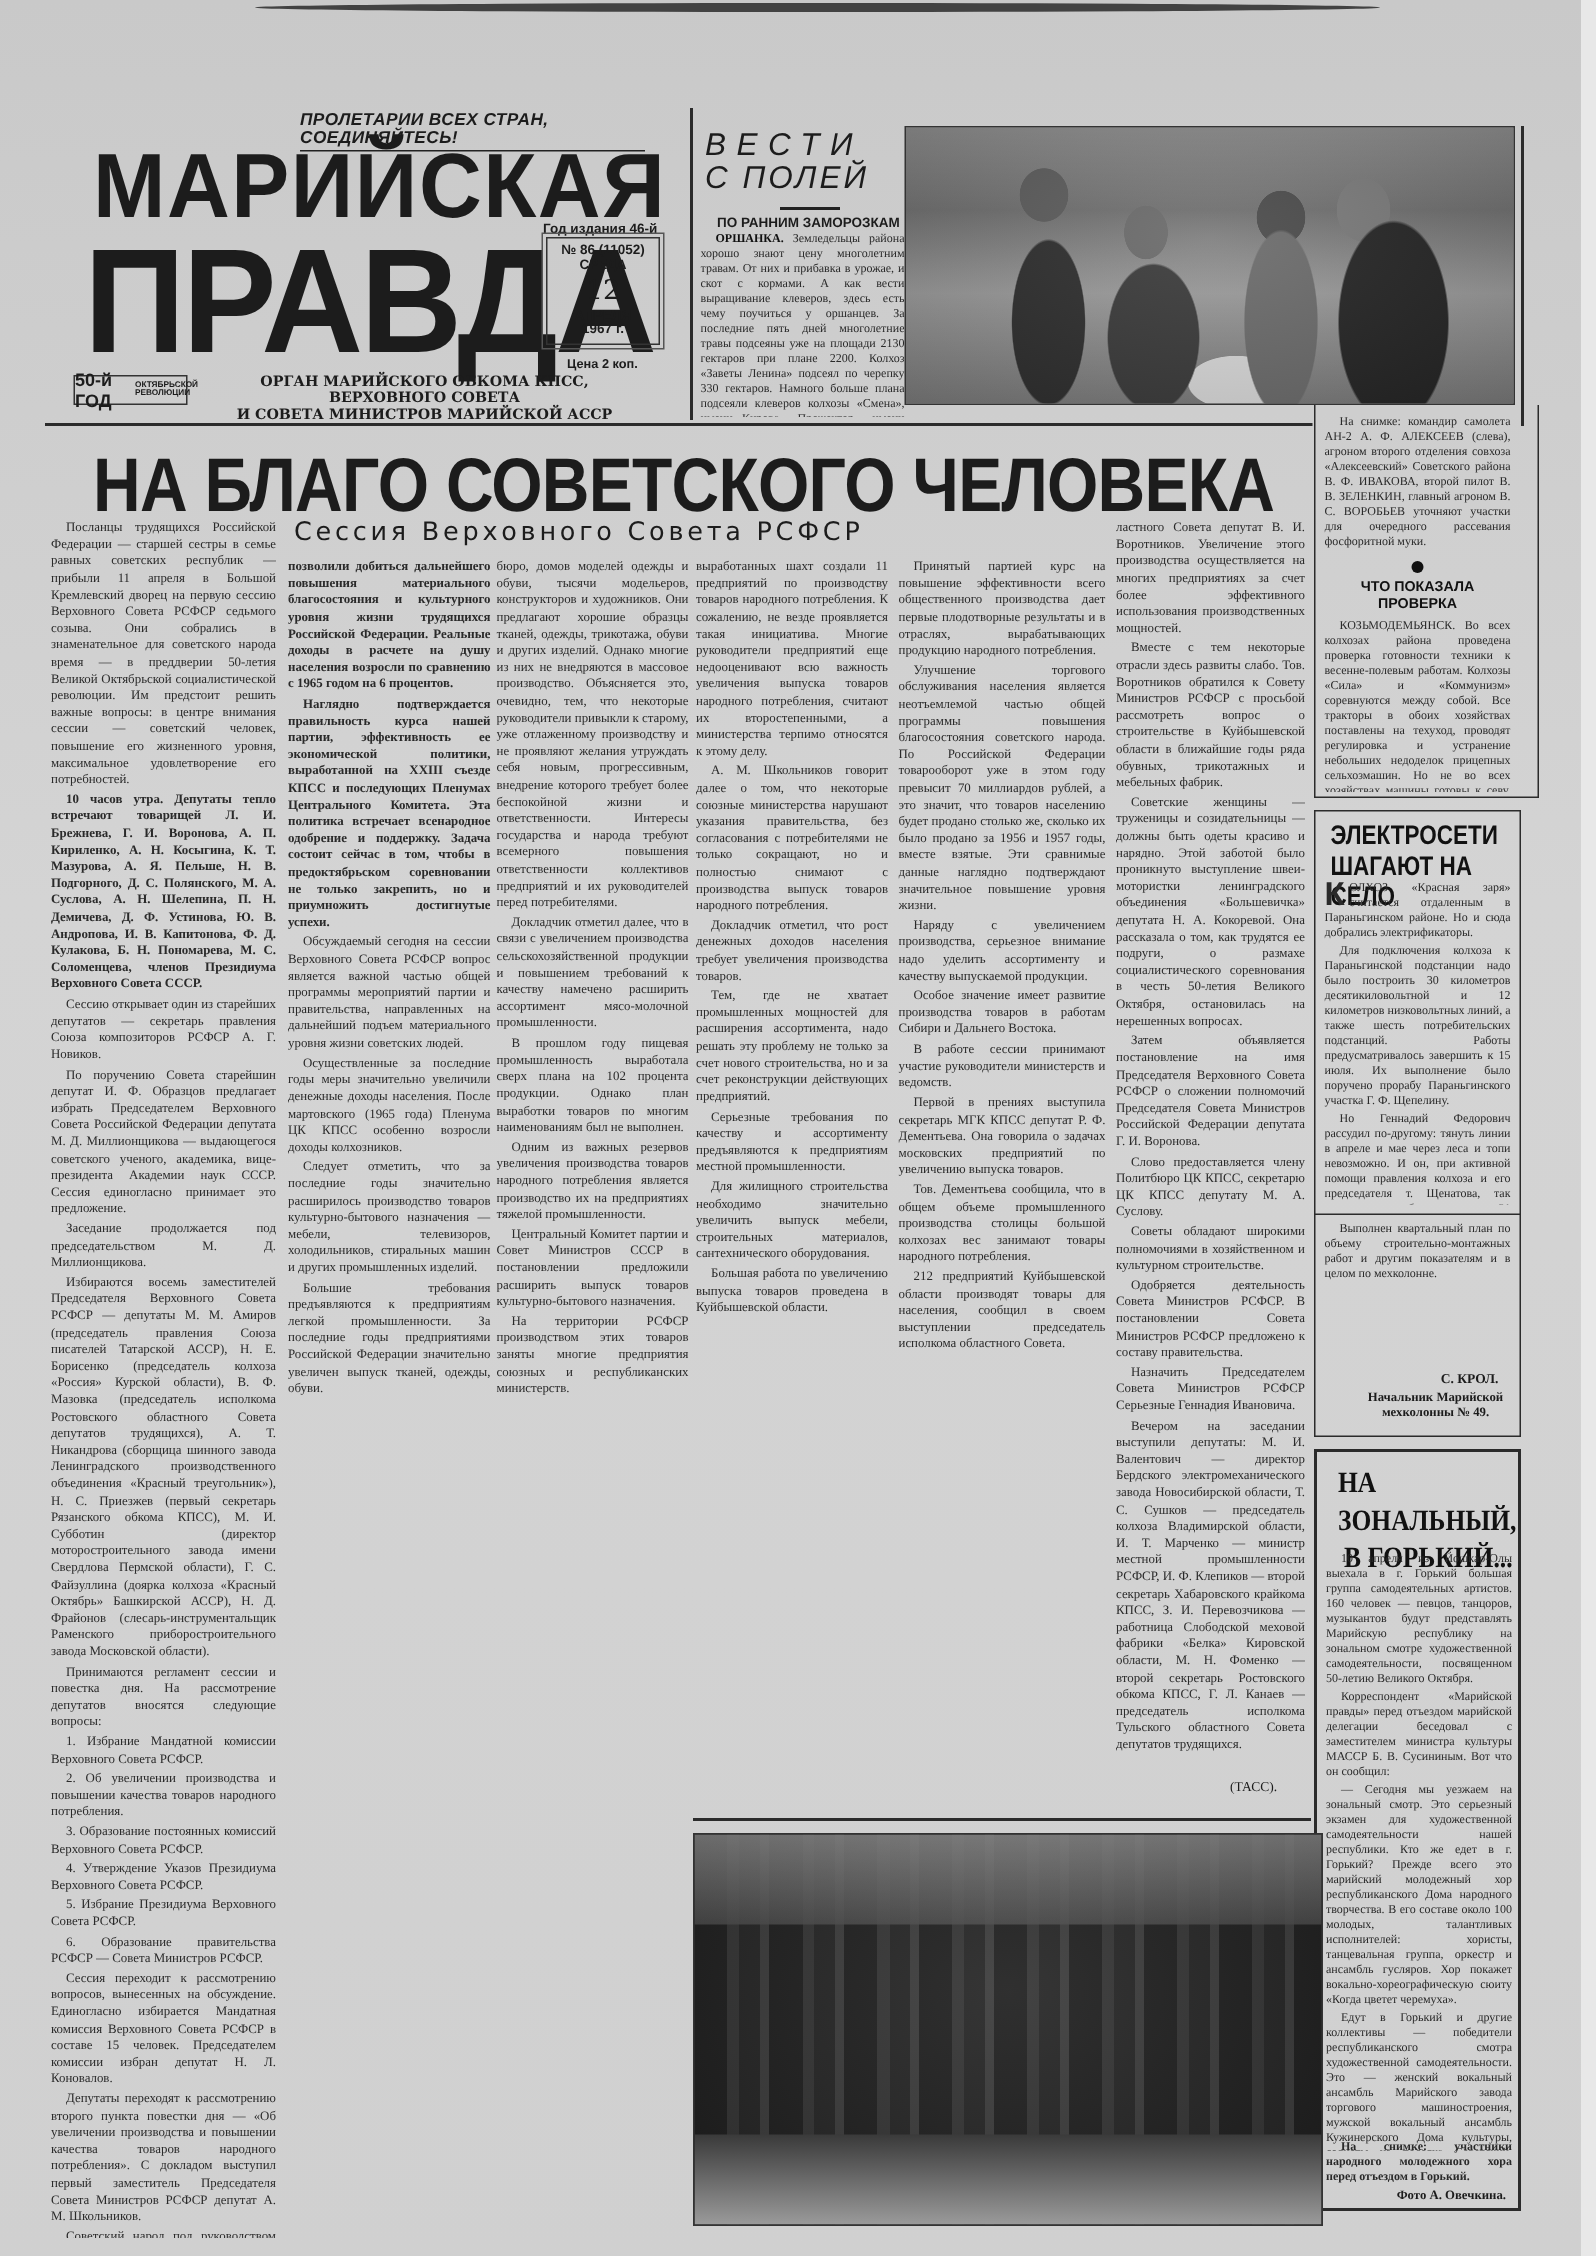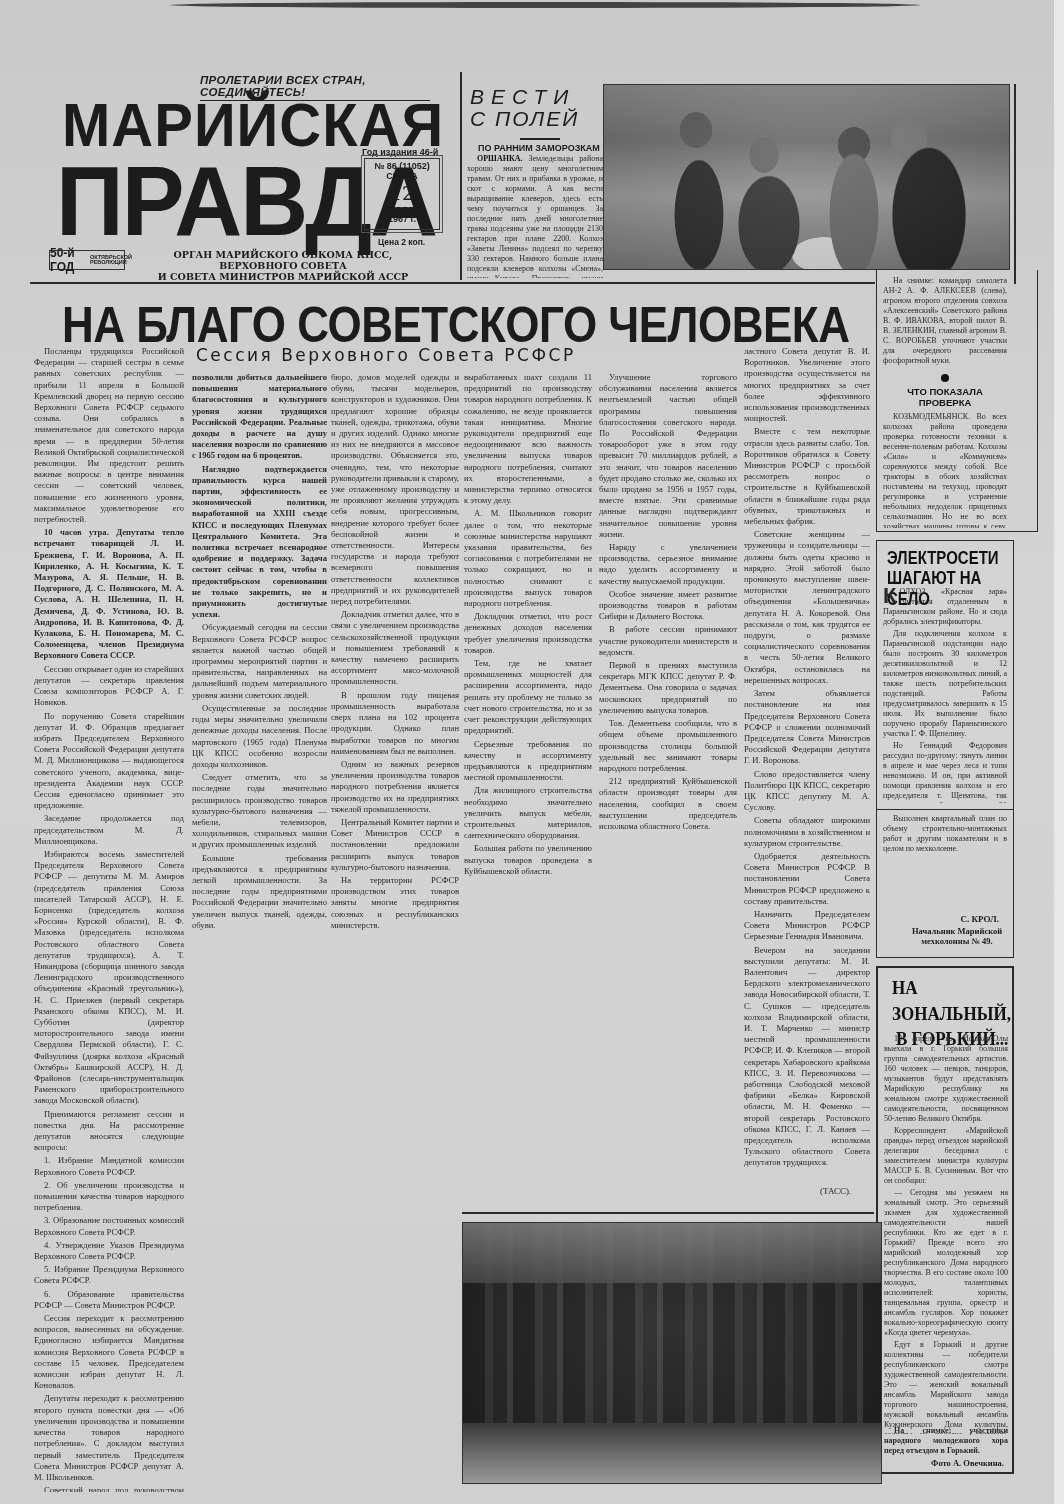--- a/index.html
+++ b/index.html
@@ -114,21 +114,21 @@
     <p><b>ОРШАНКА.</b> <span>Земледельцы района хорошо знают цену многолетним травам. От них и прибавка в урожае, и скот с кормами. А как вести выращивание клеверов, здесь есть чему поучиться у оршанцев. За последние пять дней многолетние травы подсеяны уже на площади 2130 гектаров при плане 2200. Колхоз «Заветы Ленина» подсеял по черепку 330 гектаров. Намного больше плана подсеяли клеверов колхозы «Смена», имени Кирова, «Прожектор», имени Крупской, «Чирки» и «Победа».</span></p>
   </div>
 
   <div class="photo photo1" title="Экипаж самолета и агрономы у мешка с удобрением">
       <div class="photo-tint"></div>
     </div>
   <div class="vline" style="left:1014px;top:84px;height:200px;"></div>
 
   <div class="hline" style="left:30px;top:282px;width:845px;"></div>
 
-  <div class="box" style="left:876px;top:270px;width:162px;height:262px;border-top:none;">
+  <div class="box" style="left:876px;top:270px;width:150px;height:262px;border-top:none;">
     <div class="col" style="left:6px;top:6px;width:124px;height:90px;font-size:8px;line-height:10px;">
       <p>На снимке: командир самолета АН-2 А. Ф. АЛЕКСЕЕВ (слева), агроном второго отделения совхоза «Алексеевский» Советского района В. Ф. ИВАКОВА, второй пилот В. В. ЗЕЛЕНКИН, главный агроном В. С. ВОРОБЬЕВ уточняют участки для очередного рассевания фосфоритной муки.</p>
 
     </div>
     <div class="bullet" style="left:64px;top:104px;"></div>
     <div class="abs boxhead center" style="left:6px;top:116px;width:124px;font-size:9.5px;line-height:11px;">ЧТО ПОКАЗАЛА ПРОВЕРКА</div>
     <div class="col" style="left:6px;top:142px;width:124px;height:116px;font-size:8px;line-height:10px;">
       <p>КОЗЬМОДЕМЬЯНСК. Во всех колхозах района проведена проверка готовности техники к весенне-полевым работам. Колхозы «Сила» и «Коммунизм» соревнуются между собой. Все тракторы в обоих хозяйствах поставлены на техуход, проводят регулировка и устранение небольших недоделок прицепных сельхозмашин. Но не во всех хозяйствах машины готовы к севу. Так, в колхозе «Маяк» у сеялок нет семяпроводов, неисправны катушки высевающих аппаратов.</p>
     </div>
   </div>
@@ -213,26 +213,27 @@
     <p style="text-indent:0;">выработанных шахт создали 11 предприятий по производству товаров народного потребления. К сожалению, не везде проявляется такая инициатива. Многие руководители предприятий еще недооценивают всю важность увеличения выпуска товаров народного потребления, считают их второстепенными, а министерства терпимо относятся к этому делу.</p>
     <p>А. М. Школьников говорит далее о том, что некоторые союзные министерства нарушают указания правительства, без согласования с потребителями не только сокращают, но и полностью снимают с производства выпуск товаров народного потребления.</p>
     <p>Докладчик отметил, что рост денежных доходов населения требует увеличения производства товаров.</p>
     <p>Тем, где не хватает промышленных мощностей для расширения ассортимента, надо решать эту проблему не только за счет нового строительства, но и за счет реконструкции действующих предприятий.</p>
     <p>Серьезные требования по качеству и ассортименту предъявляются к предприятиям местной промышленности.</p>
     <p>Для жилищного строительства необходимо значительно увеличить выпуск мебели, строительных материалов, сантехнического оборудования.</p>
     <p>Большая работа по увеличению выпуска товаров проведена в Куйбышевской области.</p>
   </div>
 
   <div class="col" style="left:599px;top:372px;width:138px;height:850px;">
+    <p>Принятый партией курс на повышение эффективности всего общественного производства дает первые плодотворные результаты и в отраслях, вырабатывающих продукцию народного потребления.</p>
     <p>Улучшение торгового обслуживания населения является неотъемлемой частью общей программы повышения благосостояния советского народа. По Российской Федерации товарооборот уже в этом году превысит 70 миллиардов рублей, а это значит, что товаров населению будет продано столько же, сколько их было продано за 1956 и 1957 годы, вместе взятые. Эти сравнимые данные наглядно подтверждают значительное повышение уровня жизни.</p>
     <p>Наряду с увеличением производства, серьезное внимание надо уделить ассортименту и качеству выпускаемой продукции.</p>
     <p>Особое значение имеет развитие производства товаров в работам Сибири и Дальнего Востока.</p>
     <p>В работе сессии принимают участие руководители министерств и ведомств.</p>
     <p>Первой в прениях выступила секретарь МГК КПСС депутат Р. Ф. Дементьева. Она говорила о задачах московских предприятий по увеличению выпуска товаров.</p>
-    <p>Тов. Дементьева сообщила, что в общем объеме промышленного производства столицы большой удельный вес занимают товары народного потребления.</p>
+    <p>Тов. Дементьева сообщила, что в общем объеме промышленного производства столицы большой колхозах вес занимают товары народного потребления.</p>
     <p>212 предприятий Куйбышевской области производят товары для населения, сообщил в своем выступлении председатель исполкома областного Совета.</p>
   </div>
 
   <div class="col" style="left:744px;top:346px;width:126px;height:835px;">
     <p style="text-indent:0;">ластного Совета депутат В. И. Воротников. Увеличение этого производства осуществляется на многих предприятиях за счет более эффективного использования производственных мощностей.</p>
     <p>Вместе с тем некоторые отрасли здесь развиты слабо. Тов. Воротников обратился к Совету Министров РСФСР с просьбой рассмотреть вопрос о строительстве в Куйбышевской области в ближайшие годы ряда обувных, трикотажных и мебельных фабрик.</p>
     <p>Советские женщины — труженицы и созидательницы — должны быть одеты красиво и нарядно. Этой заботой было проникнуто выступление швеи-мотористки ленинградского объединения «Большевичка» депутата Н. А. Кокоревой. Она рассказала о том, как трудятся ее подруги, о размахе социалистического соревнования в честь 50-летия Великого Октября, остановилась на нерешенных вопросах.</p>
     <p>Затем объявляется постановление на имя Председателя Верховного Совета РСФСР о сложении полномочий Председателя Совета Министров Российской Федерации депутата Г. И. Воронова.</p>
     <p>Слово предоставляется члену Политбюро ЦК КПСС, секретарю ЦК КПСС депутату М. А. Суслову.</p>
     <p>Советы обладают широкими полномочиями в хозяйственном и культурном строительстве.</p>

